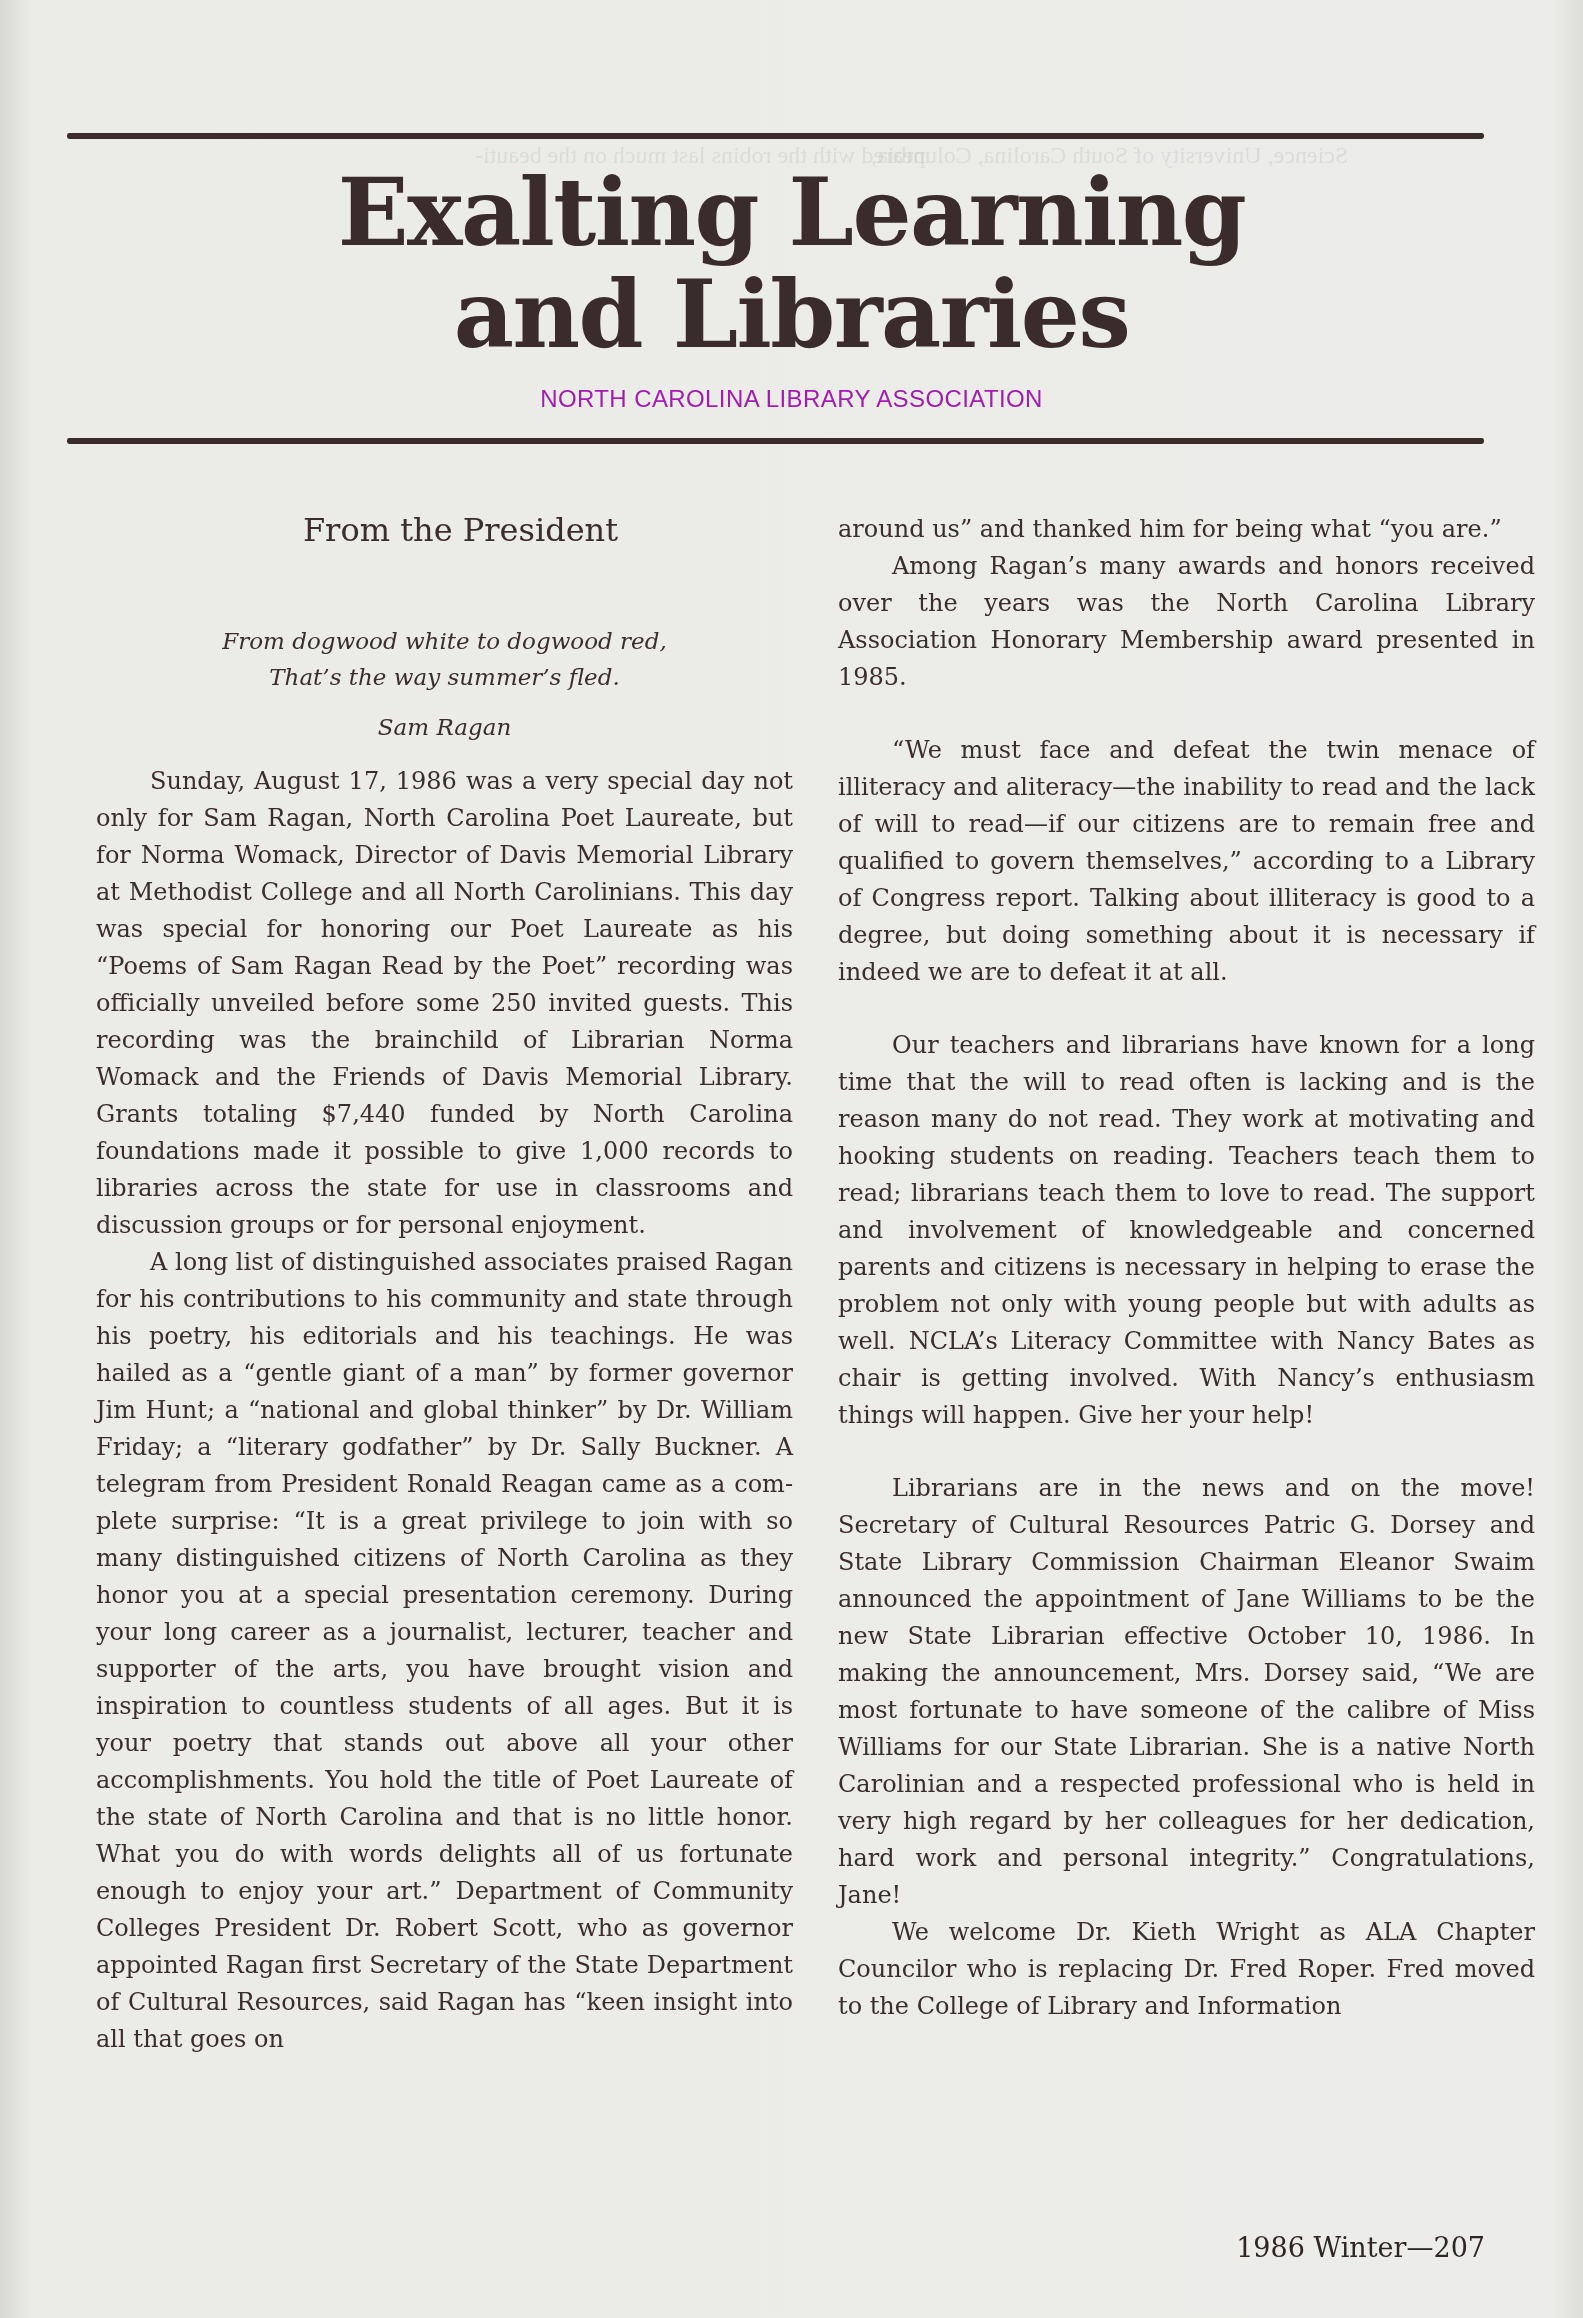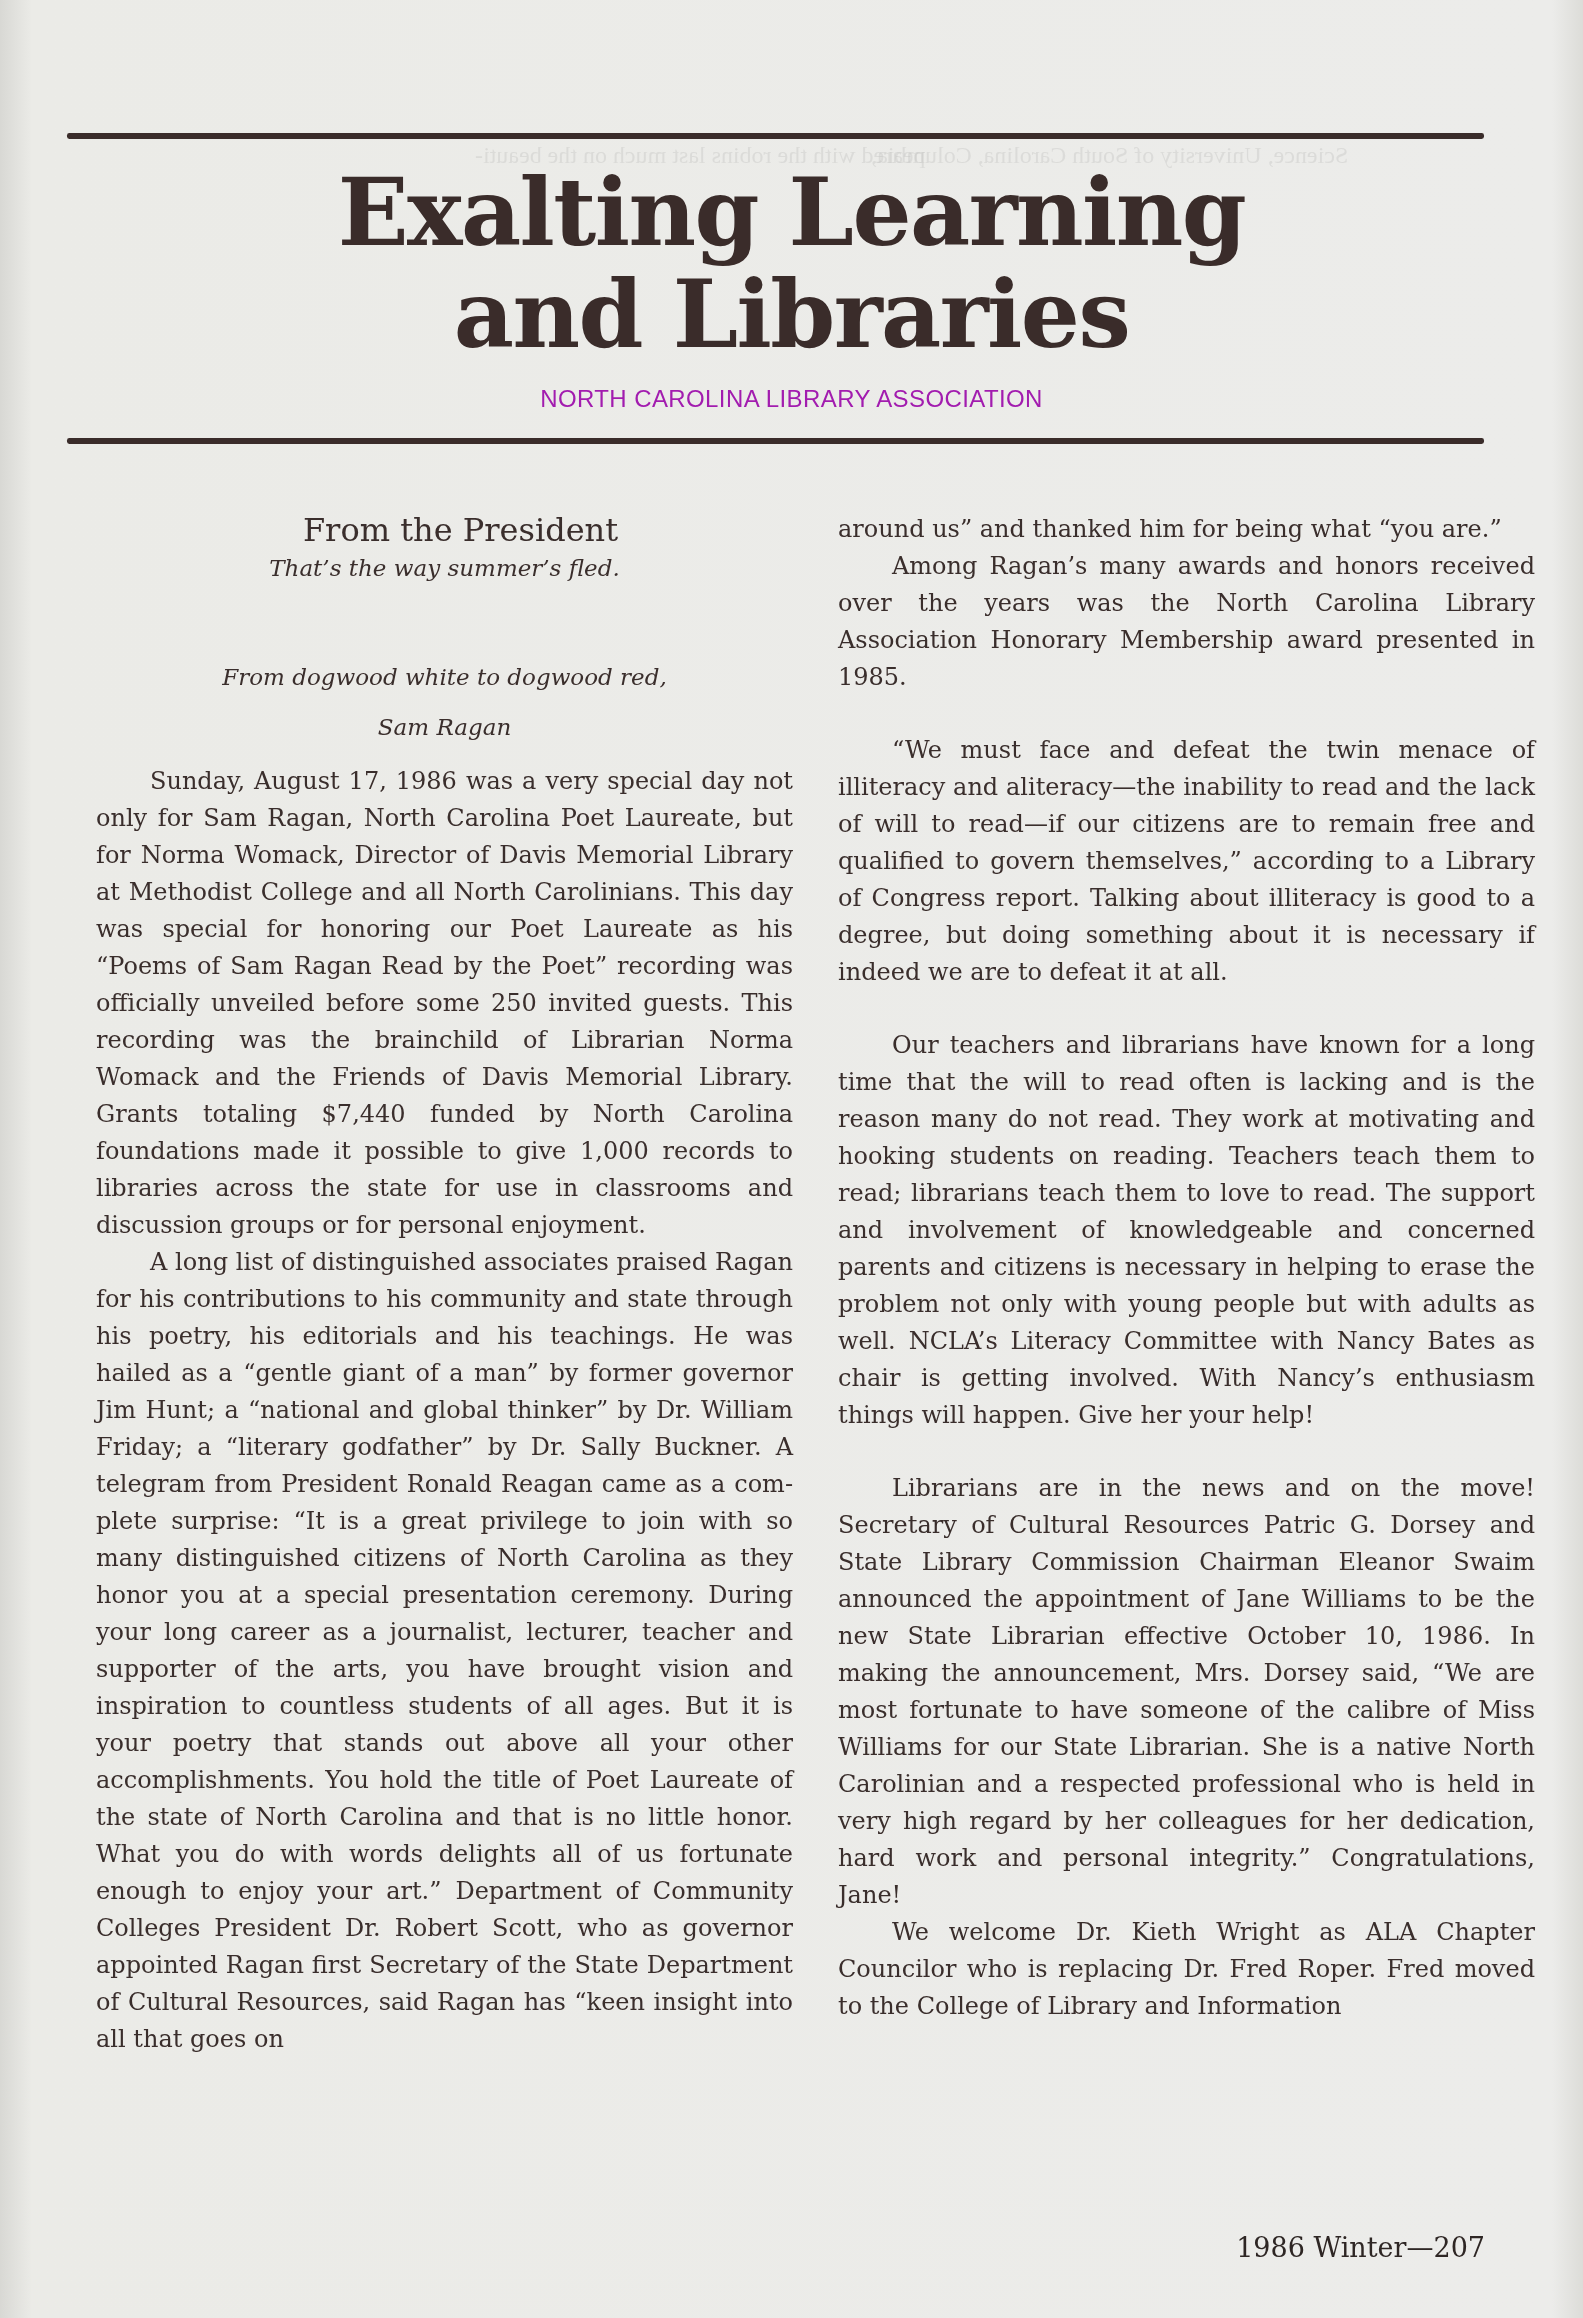--- a/index.html
+++ b/index.html
@@ -63,22 +63,22 @@
 <div class="bleed" style="top:142px; left:475px;">peared with the robins last much on the beauti-</div>
 
 <div class="rule top"></div>
 <div class="masthead-title l1">Exalting Learning</div>
 <div class="masthead-title l2">and Libraries</div>
 <div class="masthead-sub">NORTH CAROLINA LIBRARY ASSOCIATION</div>
 <div class="rule bottom"></div>
 
 <div class="col left">
   <h2 class="section-heading">From the President</h2>
+  <div class="epigraph e1">From dogwood white to dogwood red,</div>
   <div class="epigraph">That’s the way summer’s fled.</div>
-  <div class="epigraph e1">From dogwood white to dogwood red,</div>
   <div class="epigraph author">Sam Ragan</div>
   <p class="ind">Sunday, August 17, 1986 was a very special day not only for Sam Ragan, North Carolina Poet Laureate, but for Norma Womack, Director of Davis Memorial Library at Methodist College and all North Carolinians. This day was special for honoring our Poet Laureate as his “Poems of Sam Ragan Read by the Poet” recording was officially unveiled before some 250 invited guests. This recording was the brainchild of Librarian Norma Womack and the Friends of Davis Memorial Library. Grants totaling $7,440 funded by North Carolina foundations made it possible to give 1,000 records to libraries across the state for use in classrooms and discussion groups or for per­sonal enjoyment.</p>
   <p class="ind">A long list of distinguished associates praised Ragan for his contributions to his community and state through his poetry, his editorials and his teachings. He was hailed as a “gentle giant of a man” by former governor Jim Hunt; a “national and global thinker” by Dr. William Friday; a “liter­ary godfather” by Dr. Sally Buckner. A telegram from President Ronald Reagan came as a com­plete surprise: “It is a great privilege to join with so many distinguished citizens of North Carolina as they honor you at a special presentation ceremony. During your long career as a journalist, lecturer, teacher and supporter of the arts, you have brought vision and inspiration to countless students of all ages. But it is your poetry that stands out above all your other accomplishments. You hold the title of Poet Laureate of the state of North Carolina and that is no little honor. What you do with words delights all of us fortunate enough to enjoy your art.” Department of Com­munity Colleges President Dr. Robert Scott, who as governor appointed Ragan first Secretary of the State Department of Cultural Resources, said Ragan has “keen insight into all that goes on</p>
 </div>
 
 <div class="col right">
   <p>around us” and thanked him for being what “you are.”</p>
   <p class="ind">Among Ragan’s many awards and honors received over the years was the North Carolina Library Association Honorary Membership award presented in 1985.</p>
   <div class="gap"></div>
   <p class="ind">“We must face and defeat the twin menace of illiteracy and aliteracy—the inability to read and the lack of will to read—if our citizens are to remain free and qualified to govern themselves,” according to a Library of Congress report. Talking about illiteracy is good to a degree, but doing something about it is necessary if indeed we are to defeat it at all.</p>

